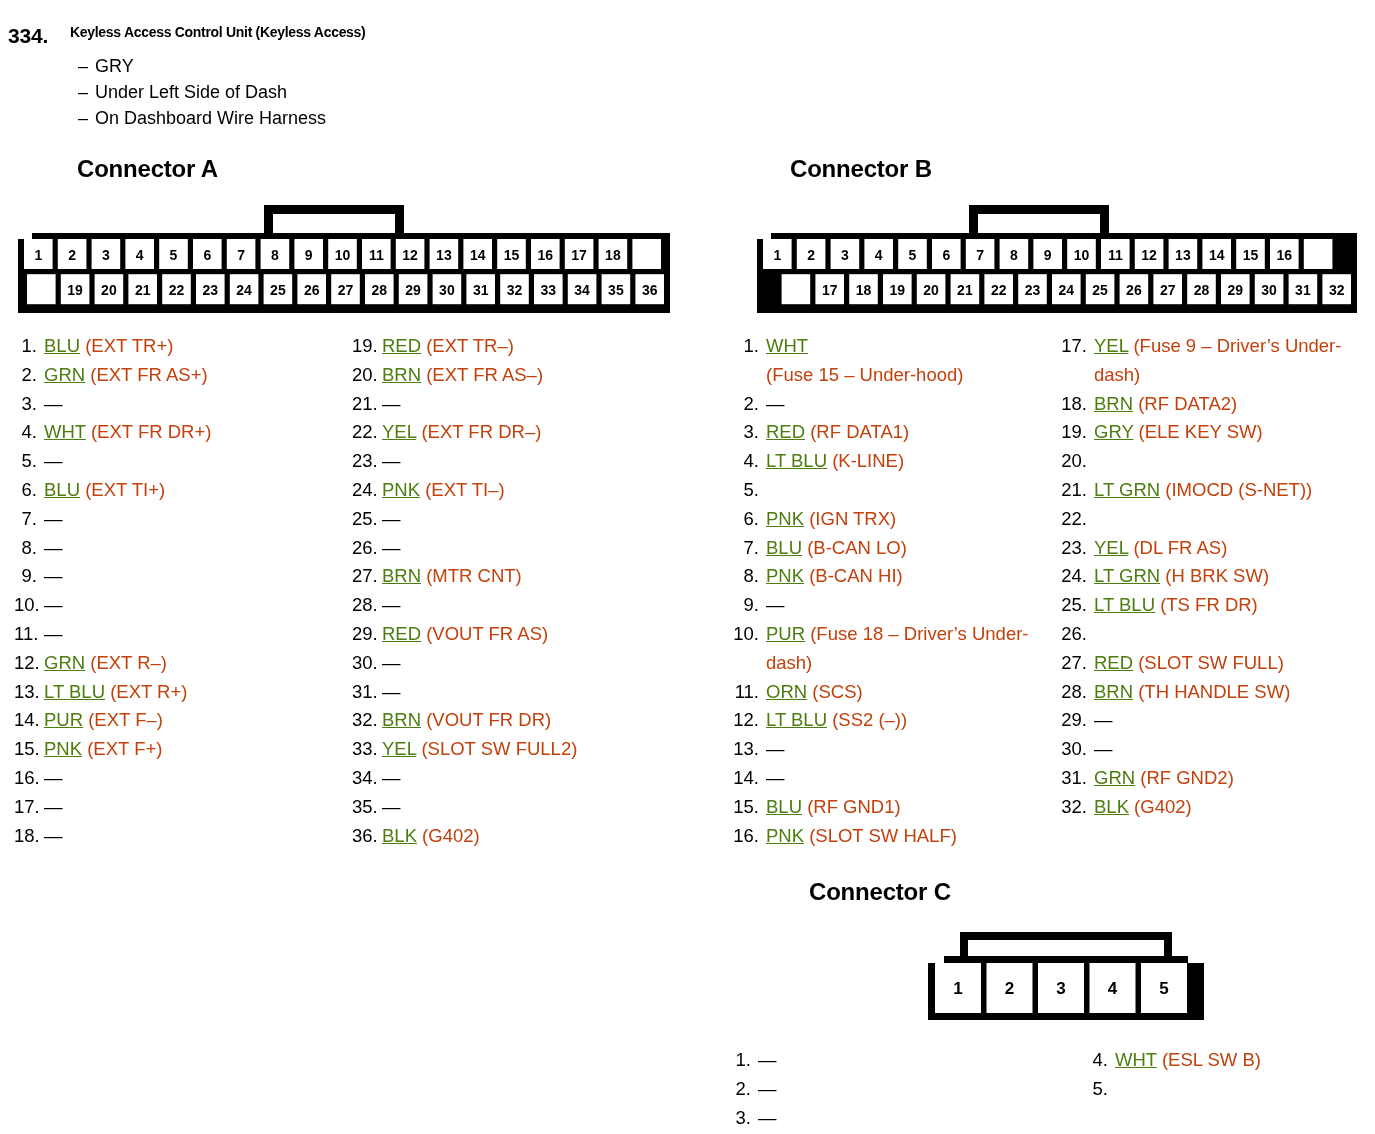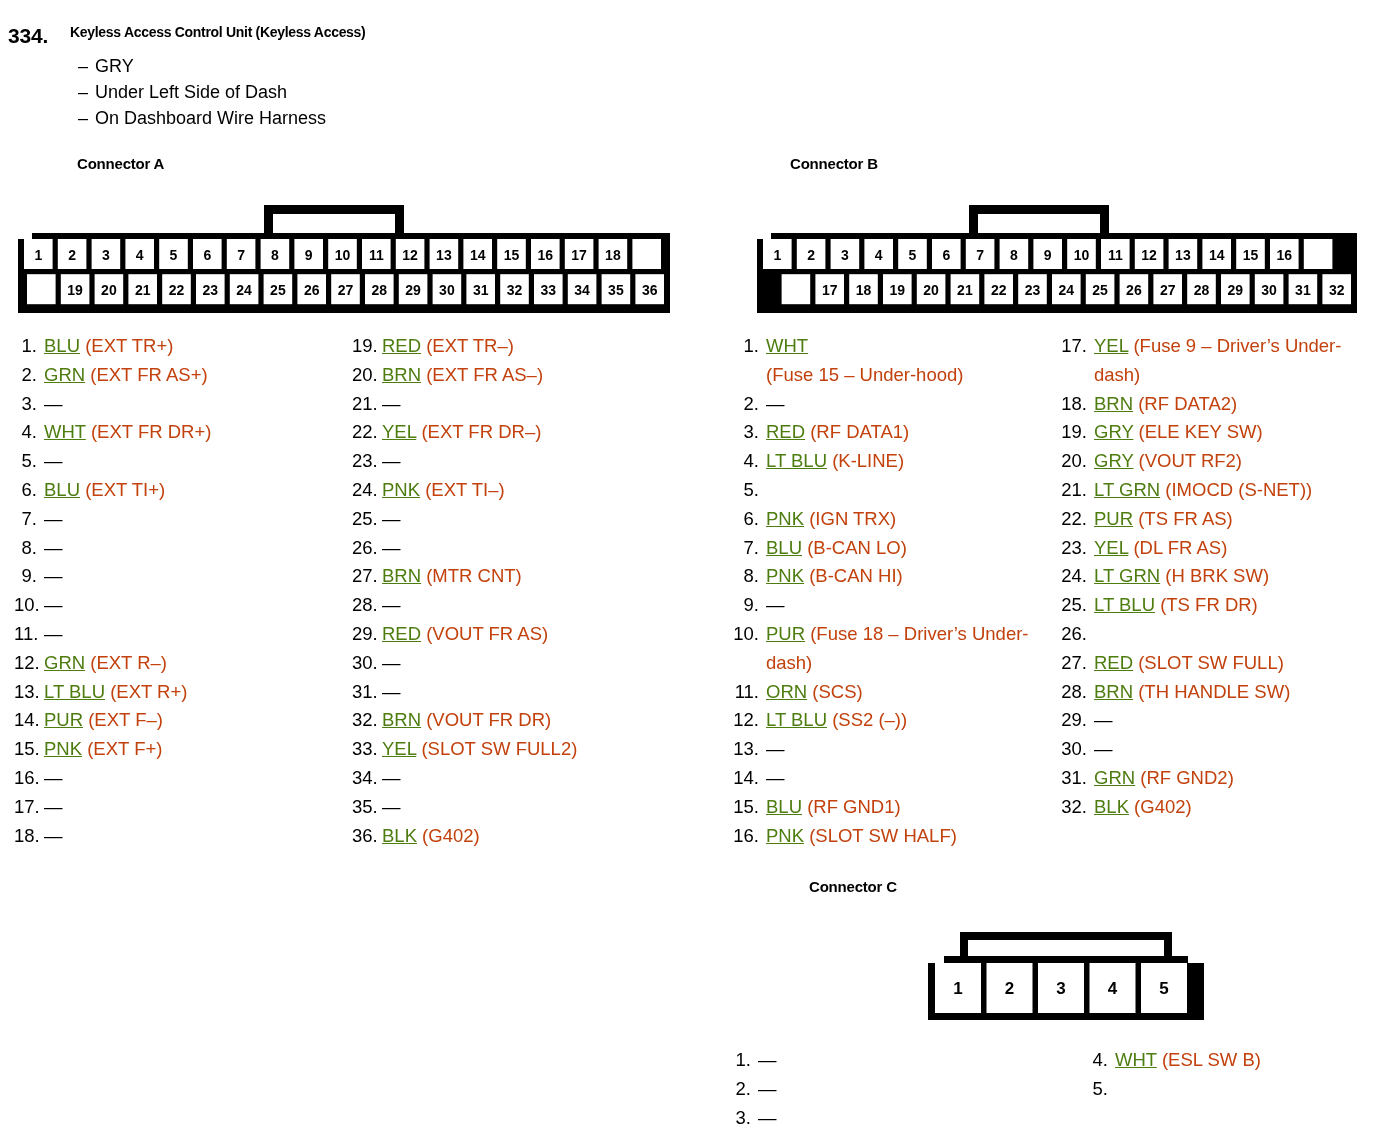--- a/index.html
+++ b/index.html
@@ -26,21 +26,21 @@
   .bullets { margin-top: 5px; padding-left: 70px; }
   .bullet {
     font-size: 18px; line-height: 26px;
     display: flex; align-items: baseline;
   }
   .bullet .dash { width: 17px; flex: 0 0 17px; }
 
   
   .conn-heading {
     position: absolute;
-    font-size: 15px; font-weight: bold; letter-spacing: -0.2px;
+    font-size: 24px; font-weight: bold; letter-spacing: -0.2px;
   }
   #heading-a { left: 77px; top: 155px; }
   #heading-b { left: 790px; top: 155px; }
   #heading-c { left: 793px; top: 878px; margin-left: 16px; }
 
   
   .conn-wrap { position: absolute; }
   #conn-a-wrap { left: 18px;  top: 205px; }
   #conn-b-wrap { left: 757px; top: 205px; }
   #conn-c-wrap { left: 928px; top: 930px; }
@@ -516,29 +516,27 @@
     <div class="pin-row">
       <span class="pin-num">18.</span>
       <span class="pin-body"><span class="pin-color">BRN</span> <span class="pin-sig">(RF DATA2)</span></span>
     </div>
     <div class="pin-row">
       <span class="pin-num">19.</span>
       <span class="pin-body"><span class="pin-color">GRY</span> <span class="pin-sig">(ELE KEY SW)</span></span>
     </div>
     <div class="pin-row">
       <span class="pin-num">20.</span>
-      <span class="pin-body"><span class="pin-color">GRY</span> <span class="pin-sig">(VOUT RF2)</span></span>
     </div>
     <div class="pin-row">
       <span class="pin-num">21.</span>
       <span class="pin-body"><span class="pin-color">LT GRN</span> <span class="pin-sig">(IMOCD (S-NET))</span></span>
     </div>
     <div class="pin-row">
       <span class="pin-num">22.</span>
-      <span class="pin-body"><span class="pin-color">PUR</span> <span class="pin-sig">(TS FR AS)</span></span>
     </div>
     <div class="pin-row">
       <span class="pin-num">23.</span>
       <span class="pin-body"><span class="pin-color">YEL</span> <span class="pin-sig">(DL FR AS)</span></span>
     </div>
     <div class="pin-row">
       <span class="pin-num">24.</span>
       <span class="pin-body"><span class="pin-color">LT GRN</span> <span class="pin-sig">(H BRK SW)</span></span>
     </div>
     <div class="pin-row">

